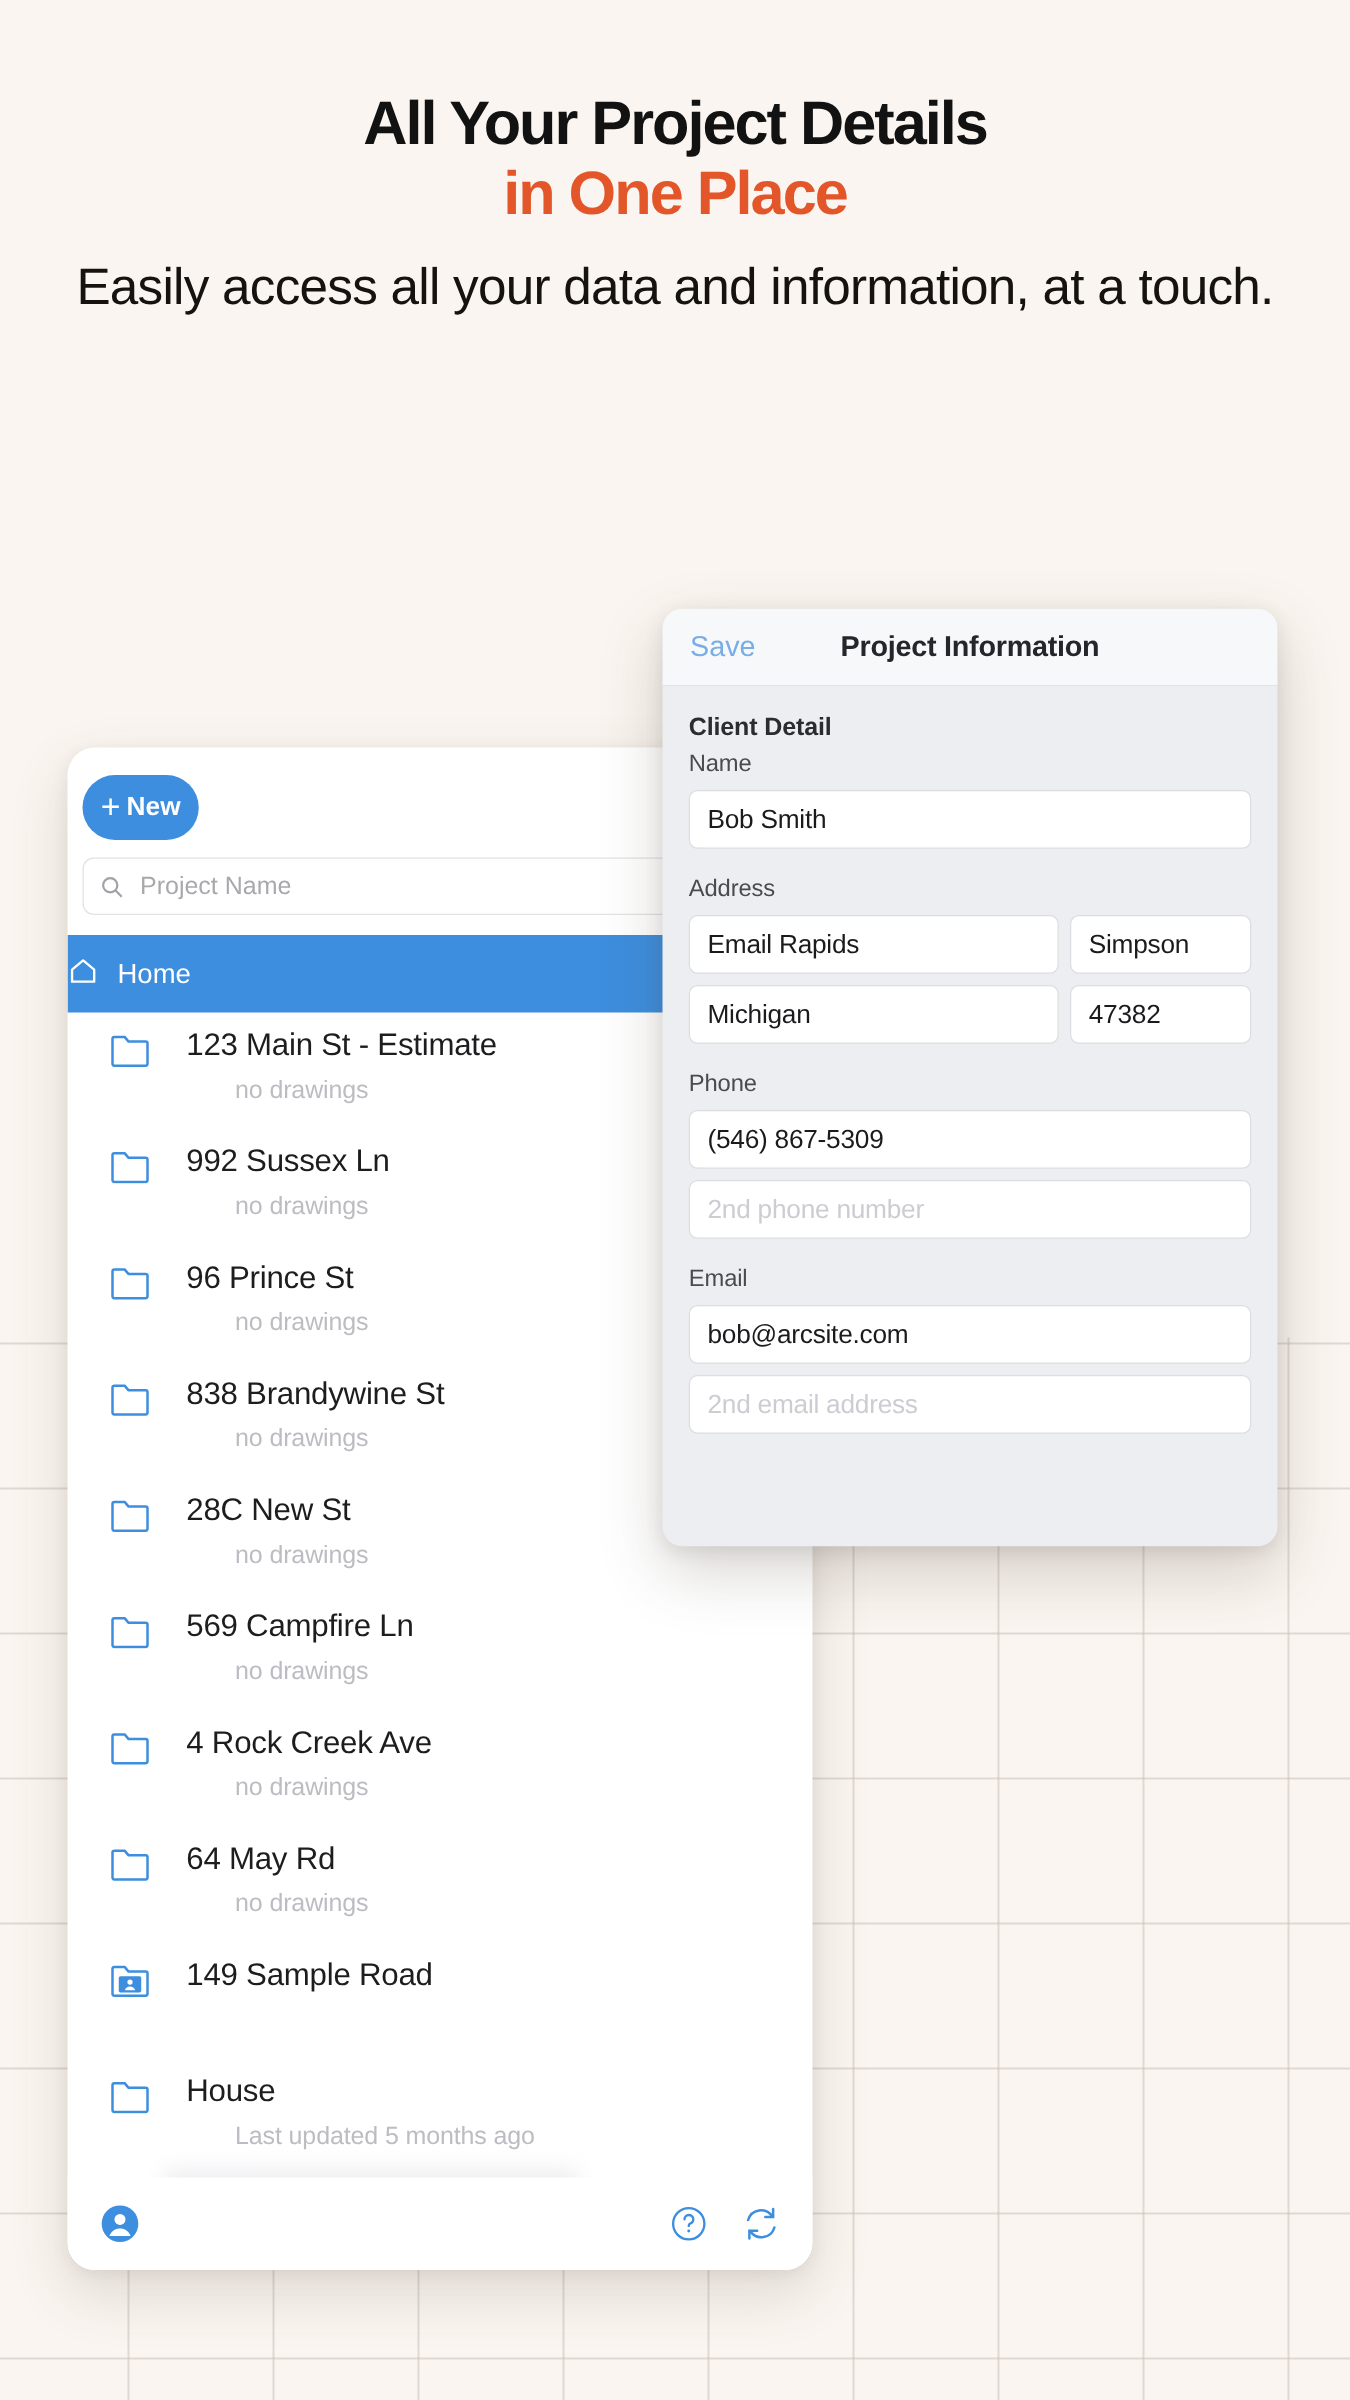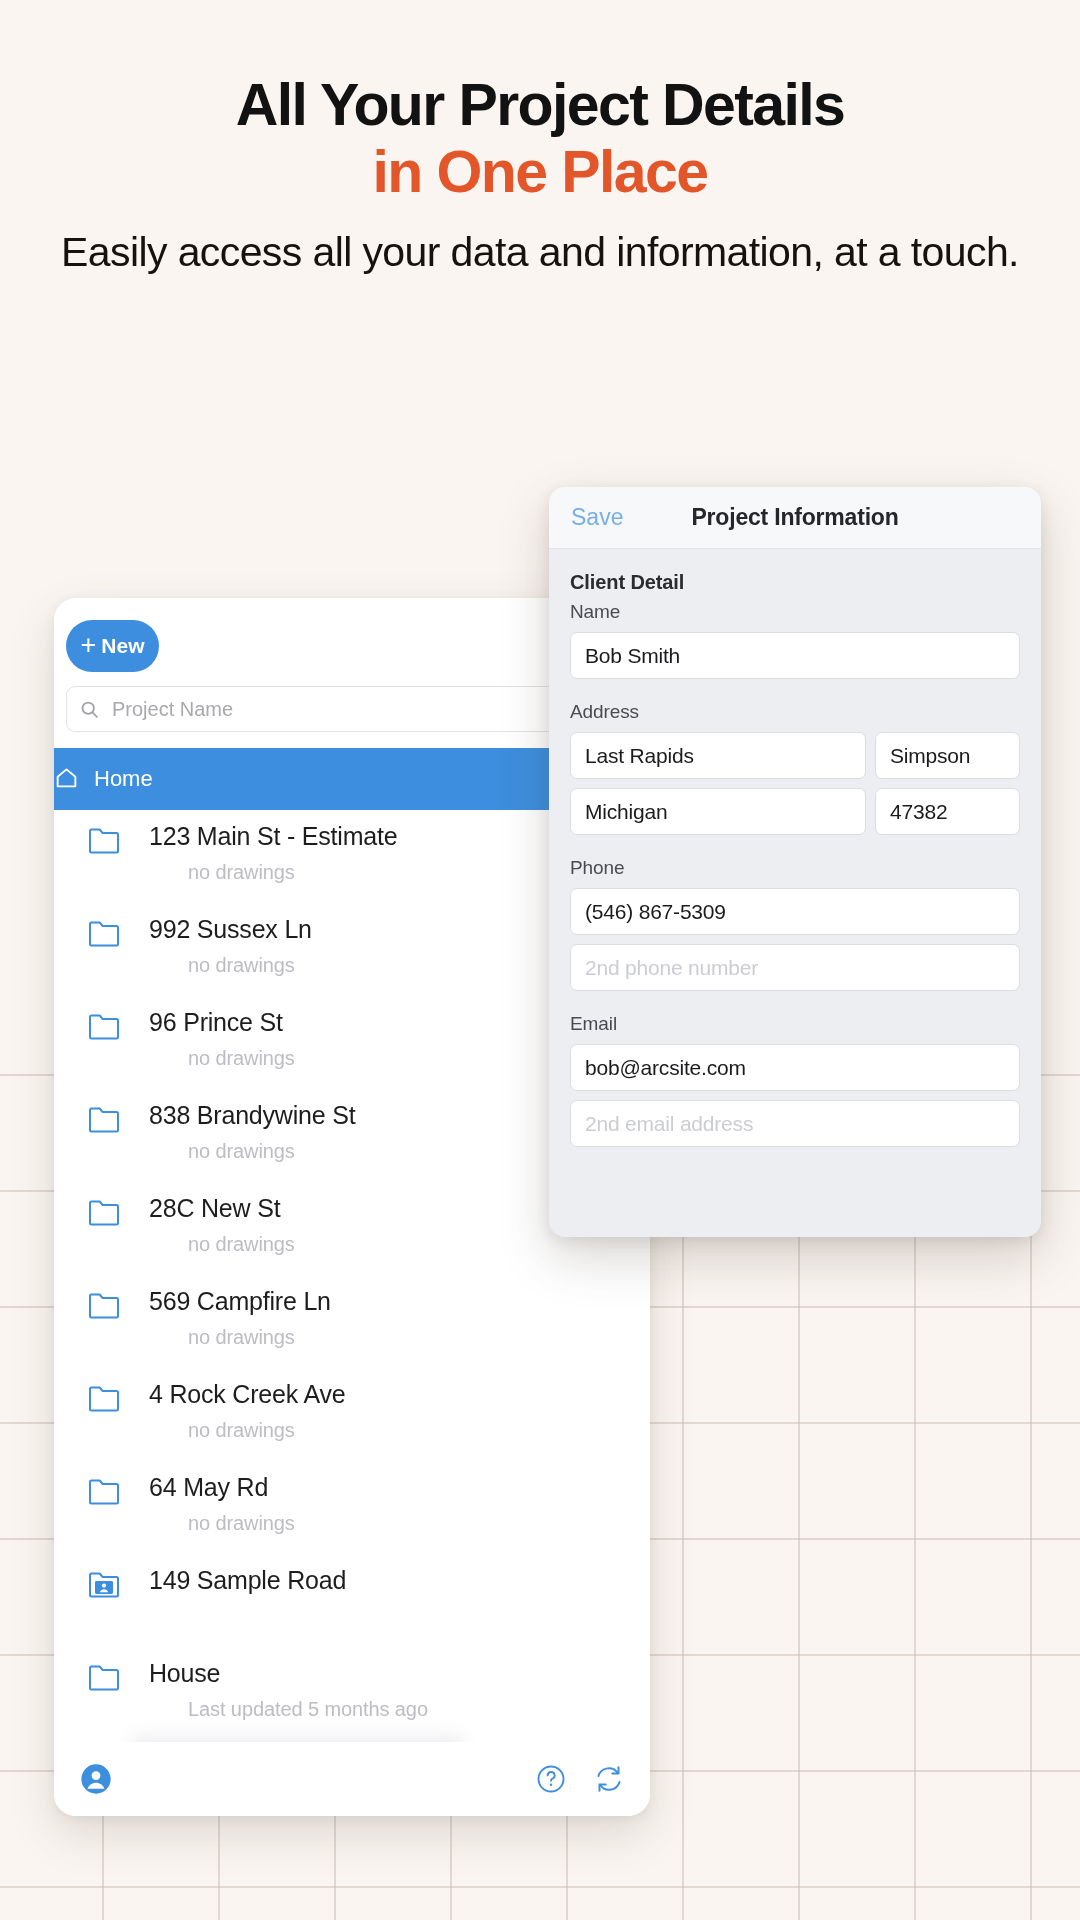--- a/index.html
+++ b/index.html
@@ -35,21 +35,21 @@
   #headline {
     position: absolute;
     top: 0;
     left: 0;
     width: 1080px;
     padding-top: 72px;
     text-align: center;
     z-index: 5;
   }
   .h-line1, .h-line2 {
-    font-size: 59px;
+    font-size: 49px;
     font-weight: 700;
     letter-spacing: -1.6px;
     line-height: 1.14;
     color: #121212;
     font-family: "Liberation Sans", sans-serif;
   }
   .h-line2 { color: #e2562a; }
   #subhead {
     margin-top: 18px;
     font-size: 41px;
@@ -185,21 +185,21 @@
     background: linear-gradient(180deg, rgba(228,228,232,.0), rgba(214,214,220,.62), rgba(255,255,255,0));
     filter: blur(9px);
     z-index: 2;
   }
   #footer-spacer { flex: 1; }
   .footer-icon { cursor: pointer; margin-left: 28px; display: flex; }
 
   
   #info-panel {
     position: absolute;
-    left: 549px;
+    left: 530px;
     top: 487px;
     width: 492px;
     height: 750px;
     background: #eceef1;
     border-radius: 16px;
     box-shadow: 0 20px 50px rgba(80,70,58,.22), 0 4px 14px rgba(80,70,58,.12);
     overflow: hidden;
     z-index: 20;
   }
   #info-header {
@@ -409,21 +409,21 @@
 
   <div id="info-body">
     <div class="section-head">Client Detail</div>
 
     <div class="field-label">Name</div>
     <div class="tf">Bob Smith</div>
 
     <div class="gap-md"></div>
     <div class="field-label">Address</div>
     <div class="tf-row">
-      <div class="tf wide">Last Rapids</div>
+      <div class="tf wide">Email Rapids</div>
       <div class="tf narrow">Simpson</div>
     </div>
     <div class="tf-row">
       <div class="tf wide">Michigan</div>
       <div class="tf narrow">47382</div>
     </div>
 
     <div class="gap-md"></div>
     <div class="field-label">Phone</div>
     <div class="tf">(546) 867-5309</div>

